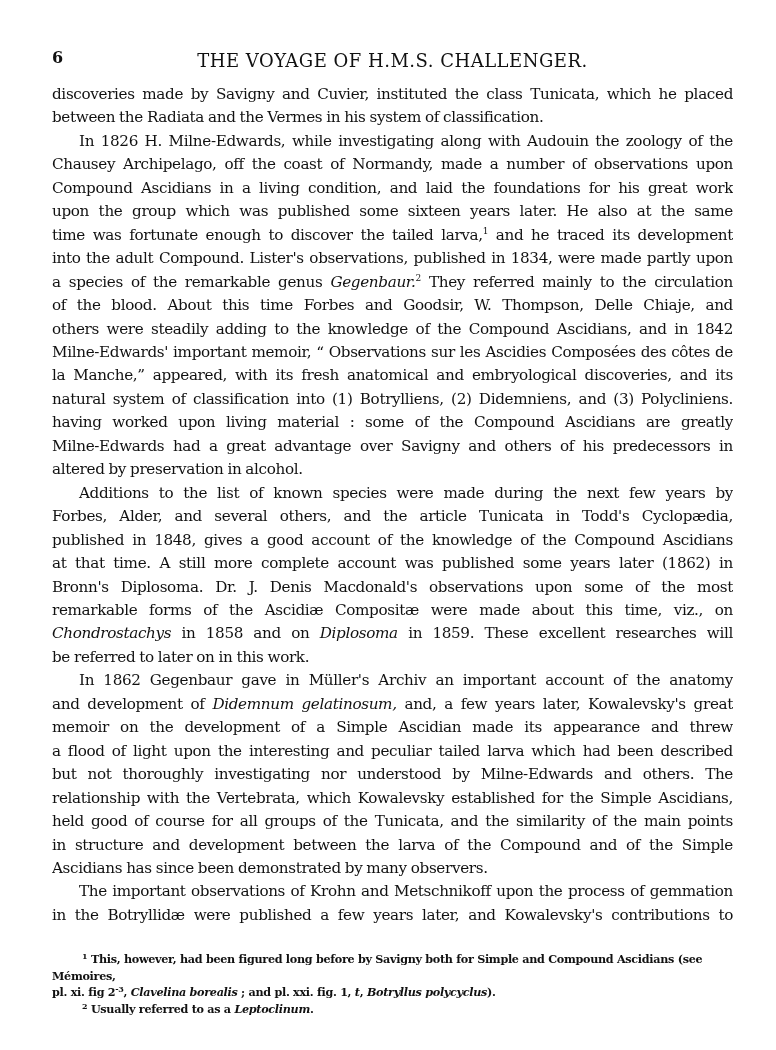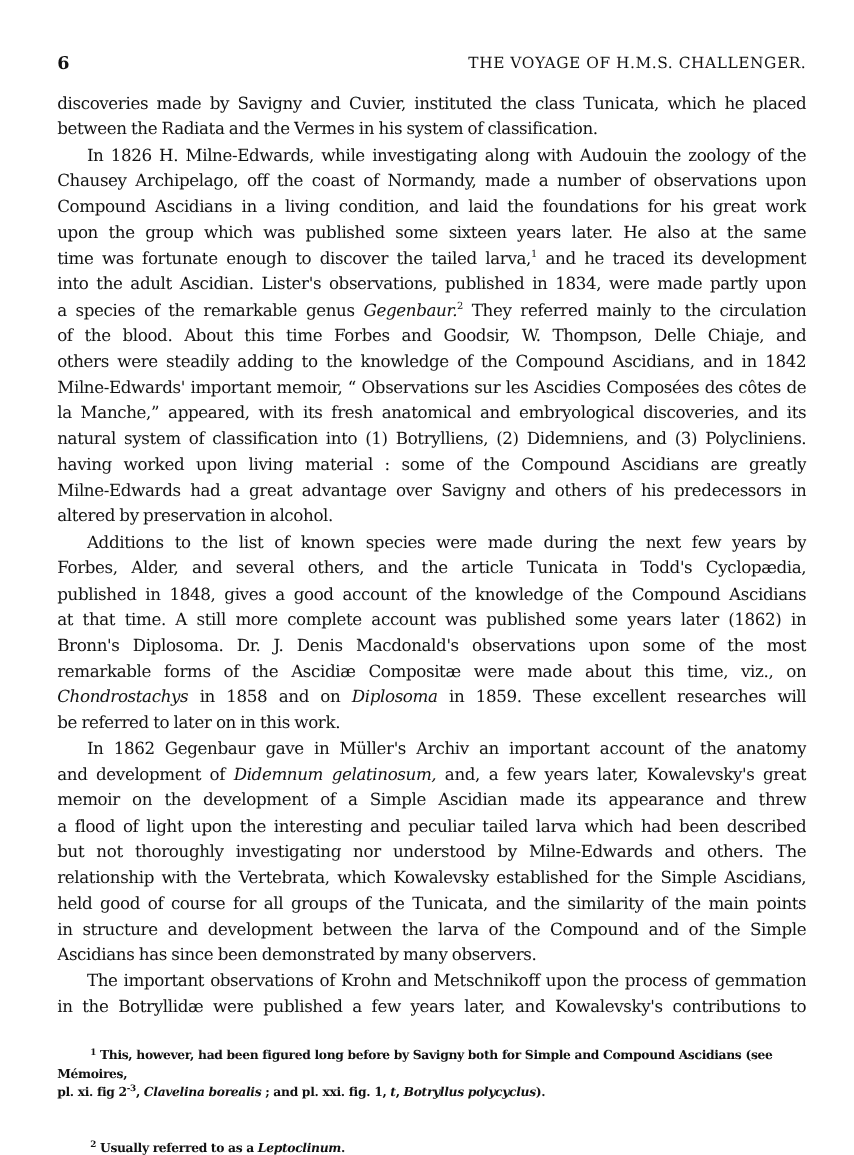--- a/index.html
+++ b/index.html
@@ -1,30 +1,30 @@
 <!DOCTYPE html>
 <html><head>
 <meta charset="utf-8">
 <style>
   html, body { margin: 0; padding: 0; background: #ffffff; }
   body { width: 776px; height: 1050px; position: relative; overflow: hidden; color: #111; }
   .page { position: absolute; left: 52px; top: 44px; width: 681px; font-family: "DejaVu Serif", "Liberation Serif", serif; }
   .running-head { position: relative; height: 26px; font-size: 14px; }
   .page-number { position: absolute; left: 0; top: 4px; font-weight: bold; font-size: 16px; }
-  .running-title { position: absolute; left: 0; right: 0; top: 6px; text-align: right; letter-spacing: 0.5px; font-size: 14px; }
+  .running-title { position: absolute; left: 0; right: 0; top: 6px; text-align: center; letter-spacing: 0.5px; font-size: 18px; }
   .body-text { margin-top: 13px; font-size: 15.2px; line-height: 23.45px; text-align: justify; letter-spacing: -0.35px; word-spacing: -0.5px; }
   .body-text p { margin: 0; text-indent: 0; }
   .body-text .line { display: block; text-align: justify; text-align-last: justify; white-space: nowrap; overflow: hidden; }
   .body-text .line.last { text-align-last: left; }
   i, em { font-style: italic; }
   sup { font-size: 9px; line-height: 0; vertical-align: 6px; }
   .footnotes { margin-top: 21px; font-size: 11.2px; line-height: 16.5px; font-weight: bold; letter-spacing: -0.3px; }
   .footnotes .fn { margin: 0; }
   .footnotes .fn.first { text-indent: 30px; margin-top: 24px; }
-  .footnotes .fn.second { text-indent: 30px; margin-top: 34px; }
+  .footnotes .fn.second { text-indent: 30px; }
   .footnotes sup { font-size: 8px; vertical-align: 4px; }
 </style>
 </head>
 <body>
 
 <div class="page">
   <div class="running-head">
     <span class="page-number">6</span>
     <span class="running-title">THE VOYAGE OF H.M.S. CHALLENGER.</span>
   </div>
@@ -35,21 +35,21 @@
       <span class="line">discoveries made by Savigny and Cuvier, instituted the class Tunicata, which he placed</span>
       <span class="line last">between the Radiata and the Vermes in his system of classification.</span>
     </p>
 
     <p>
       <span class="line" style="padding-left:27px">In 1826 H. Milne-Edwards, while investigating along with Audouin the zoology of the</span>
       <span class="line">Chausey Archipelago, off the coast of Normandy, made a number of observations upon</span>
       <span class="line">Compound Ascidians in a living condition, and laid the foundations for his great work</span>
       <span class="line">upon the group which was published some sixteen years later.  He also at the same</span>
       <span class="line"><span>time was fortunate enough to discover the tailed larva,</span><sup>1</sup><span> and he traced its development</span></span>
-      <span class="line">into the adult Ascidian.  Lister's observations, published in 1834, were made partly upon</span>
+      <span class="line">into the adult Compound.  Lister's observations, published in 1834, were made partly upon</span>
       <span class="line"><span>a species of the remarkable genus </span><i>Gegenbaur.</i><sup>2</sup><span>  They referred mainly to the circulation</span></span>
       <span class="line">of the blood.  About this time Forbes and Goodsir, W. Thompson, Delle Chiaje, and</span>
       <span class="line">others were steadily adding to the knowledge of the Compound Ascidians, and in 1842</span>
       <span class="line">Milne-Edwards' important memoir, “ Observations sur les Ascidies Composées des côtes de</span>
       <span class="line">la Manche,” appeared, with its fresh anatomical and embryological discoveries, and its</span>
       <span class="line">natural system of classification into (1) Botrylliens, (2) Didemniens, and (3) Polycliniens.</span>
       <span class="line">having worked upon living material : some of the Compound Ascidians are greatly</span>
       <span class="line">Milne-Edwards had a great advantage over Savigny and others of his predecessors in</span>
       <span class="line last">altered by preservation in alcohol.</span>
     </p>

